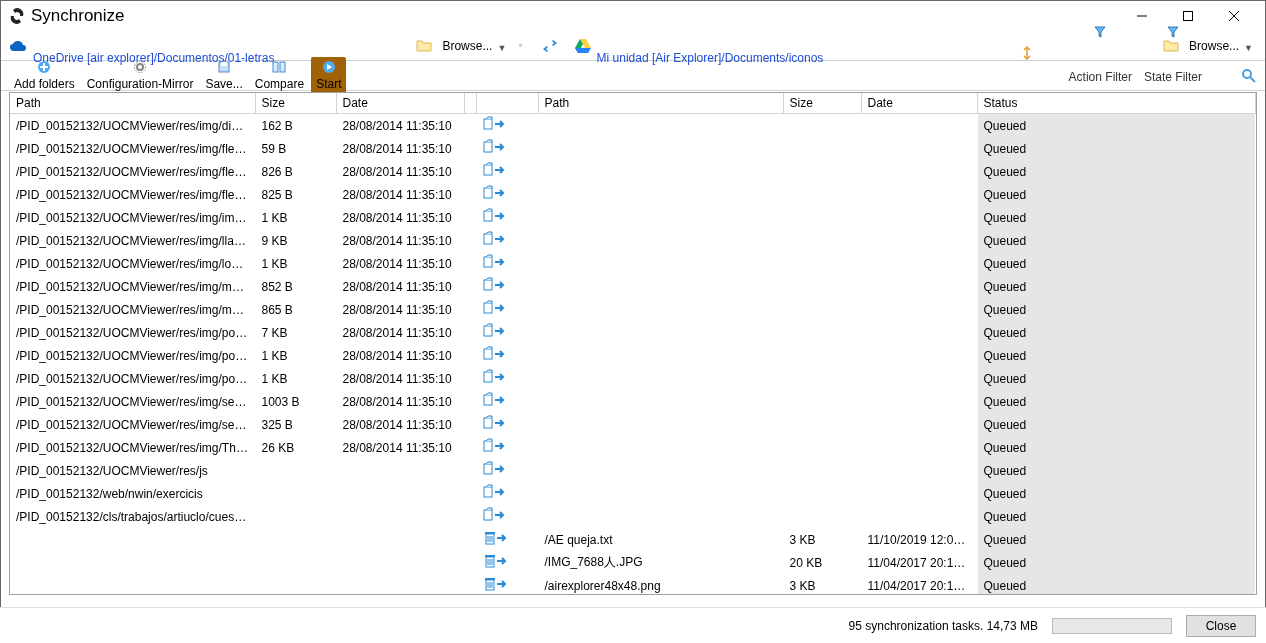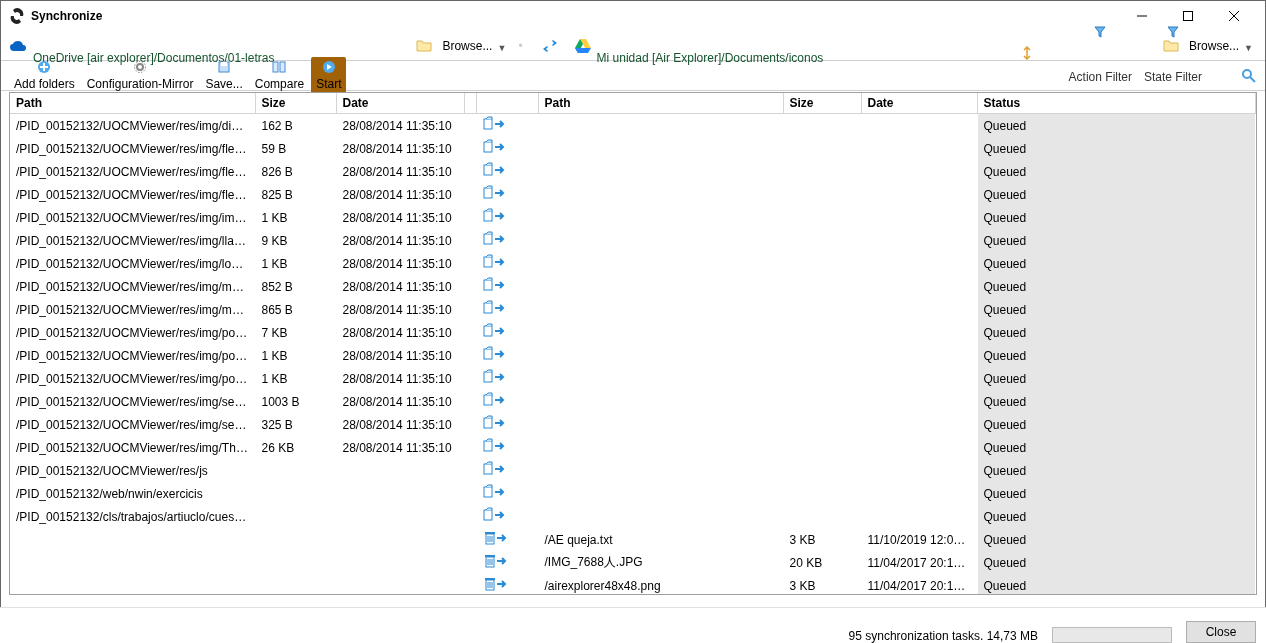--- a/index.html
+++ b/index.html
@@ -1,47 +1,47 @@
 <!DOCTYPE html>
 <html><head>
 <meta charset="utf-8">
 <style>
 * { margin: 0; padding: 0; box-sizing: border-box; font-family: "Segoe UI", Tahoma, Arial, sans-serif; font-size: 12px; }
 body { background: #fff; width: 1266px; height: 643px; overflow: hidden; border: 1px solid #666; }
 .titlebar { height: 30px; display: flex; align-items: center; padding: 0 8px; background: #fff; }
 .titlebar .app-icon { width: 16px; height: 16px; margin-right: 6px; }
-.titlebar .title { flex: 1; font-size: 12px; font-weight: bold; }
+.titlebar .title { flex: 1; font-size: 17px; }
 .win-controls { display: flex; }
 .win-btn { width: 46px; height: 30px; display: flex; align-items: center; justify-content: center; }
 .pathbar { height: 30px; display: flex; align-items: center; border-bottom: 1px solid #d0d0d0; padding: 0 8px; gap: 6px; }
-.path-text { color: #14532d; margin-top: 24px; }
+.path-text { color: #1d4ed8; margin-top: 24px; }
 .browse-btn { display: flex; align-items: flex-end; gap: 3px; padding: 2px 4px; color: #000; }
 .sync-arrows { color: #2a8ad4; font-size: 14px; margin: 0 10px; }
 .toolbar { height: 30px; display: flex; align-items: center; padding: 0 8px; border-bottom: 1px solid #d0d0d0; gap: 2px; }
 .tb-btn { display: flex; align-items: center; gap: 3px; padding: 3px 5px; border-radius: 2px; flex-direction: column; }
 .tb-btn.start { background: #a16207; }
 .tb-btn.plain { color: #333; gap: 32px; }
 .spacer { flex: 1; }
 .grid-container { height: 503px; overflow: hidden; position: relative; border: 1px solid #a0a0a0; margin: 1px 8px; }
 .grid-scroll { height: 100%; overflow-y: scroll; }
 table.grid { width: 100%; border-collapse: collapse; table-layout: fixed; }
-table.grid th { text-align: left; font-weight: bold; background: #fff; border-right: 1px solid #d4d4d4; border-bottom: 1px solid #d4d4d4; padding: 3px 6px; height: 20px; position: sticky; top: 0; z-index: 1; }
+table.grid th { text-align: left; font-weight: normal; background: #fff; border-right: 1px solid #d4d4d4; border-bottom: 1px solid #d4d4d4; padding: 3px 6px; height: 20px; position: sticky; top: 0; z-index: 1; }
 table.grid td { padding: 2px 6px; height: 22px; border-right: 1px solid transparent; white-space: nowrap; overflow: hidden; text-overflow: ellipsis; }
 .col-path-l { width: 245px; }
 .col-size-l { width: 81px; }
 .col-date-l { width: 128px; }
 .col-indent { width: 12px; }
 .col-action { width: 62px; }
 .col-path-r { width: 245px; }
 .col-size-r { width: 78px; }
 .col-date-r { width: 116px; }
 .col-status { width: auto; }
 td.status { background: #e6e6e6; margin-left: 44px; }
 .action-icon { display: inline-flex; align-items: center; gap: 2px; }
-.footer { position: absolute; bottom: 0; left: 0; right: 0; height: 36px; display: flex; align-items: flex-end; justify-content: flex-end; padding: 0 10px; gap: 14px; background: #fff; border-top: 1px solid #e0e0e0; }
+.footer { position: absolute; bottom: 0; left: 0; right: 0; height: 36px; display: flex; align-items: center; justify-content: flex-end; padding: 0 10px; gap: 14px; background: #fff; border-top: 1px solid #e0e0e0; }
 .footer .progress { width: 120px; height: 16px; border: 1px solid #bcbcbc; background: #e8e8e8; }
 .close-btn { width: 70px; height: 22px; border: 1px solid #adadad; background: #e1e1e1; text-align: center; line-height: 20px; }
 svg { display: block; }
 .dropdown-caret { font-size: 9px; color: #555; margin-left: 2px; }
 .sep { color: #ccc; margin: 0 2px; }
 </style>
 </head>
 <body>
 
 <div class="titlebar">

